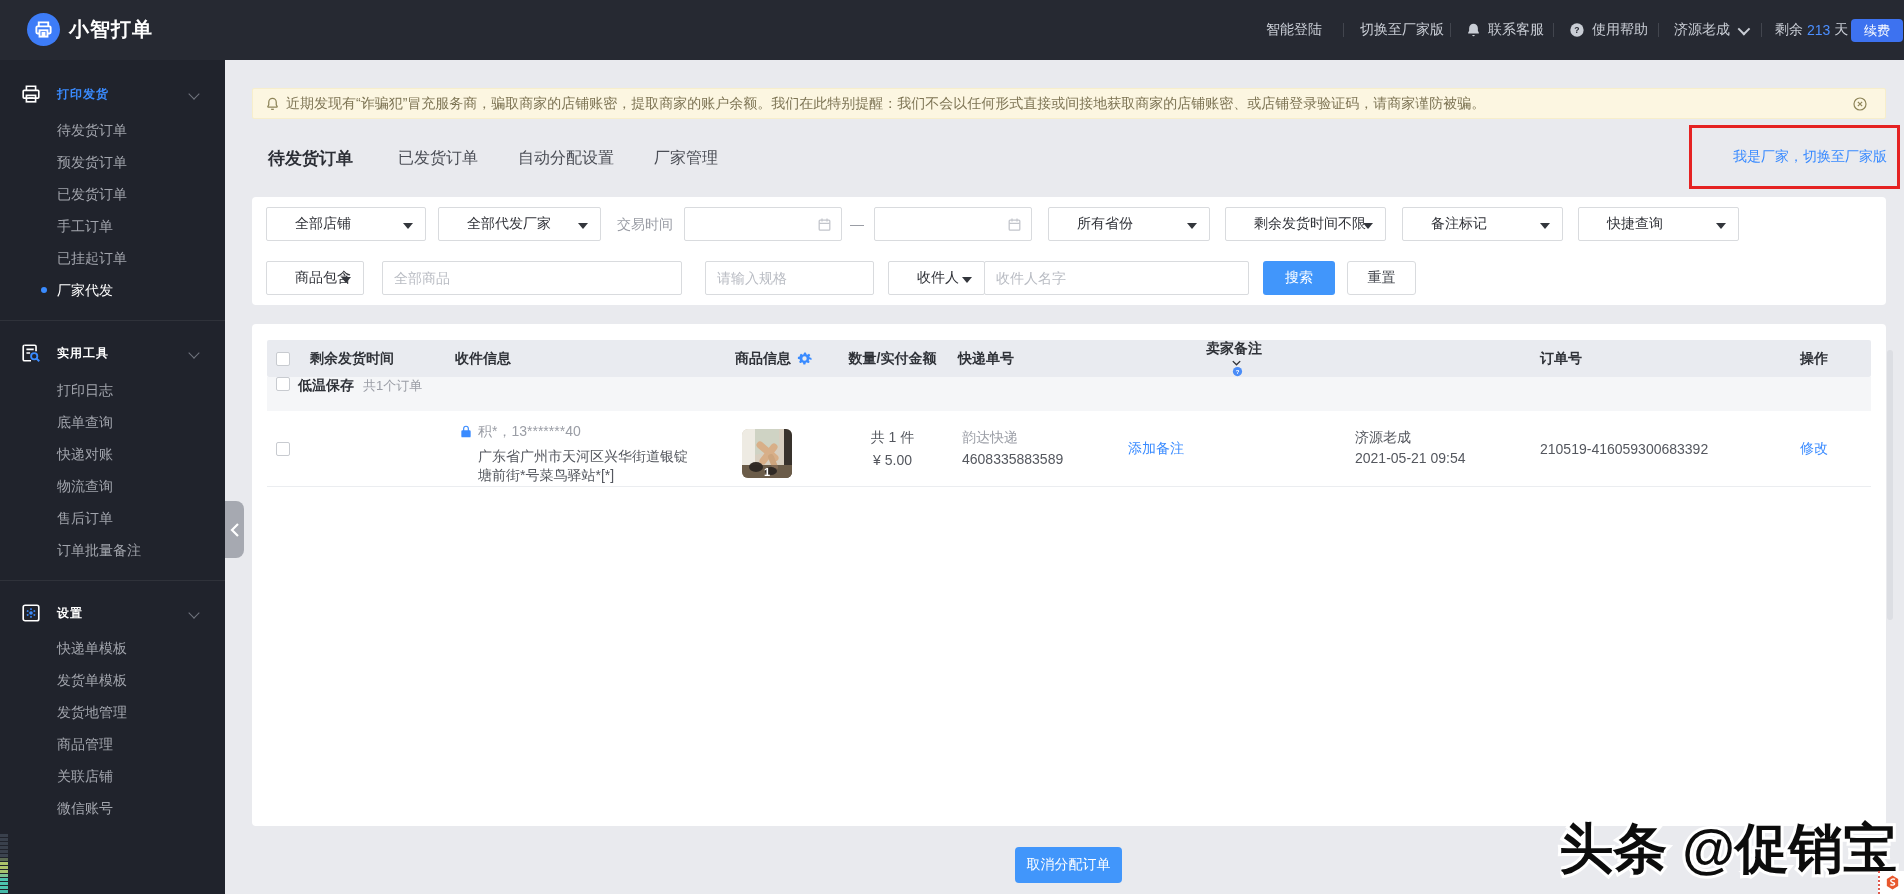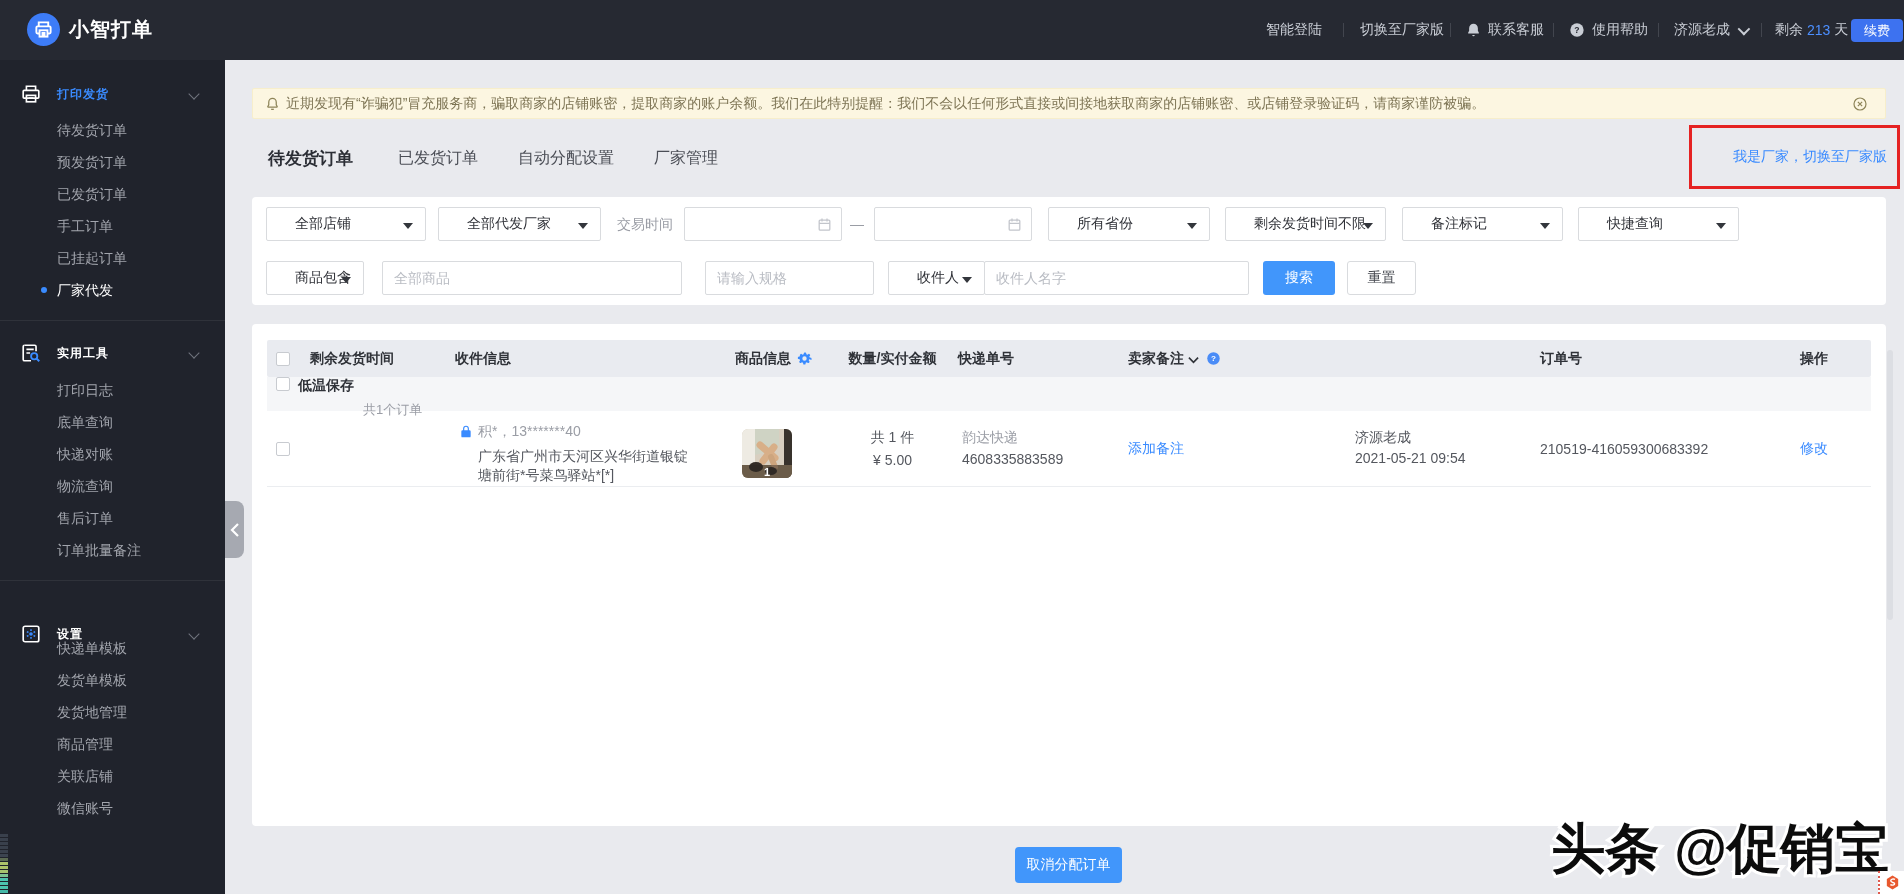--- a/index.html
+++ b/index.html
@@ -73,21 +73,21 @@
   .cell { position:absolute; top:0; height:76px; }
   .link { color:#3a8bff; cursor:pointer; }
   .status-late { color:#f04134; font-size:14px; }
   .g1 { color:#9a9da5; }
   .g2 { color:#54575e; }
 
   
   .cancel-btn { position:absolute; left:1015px; top:847px; width:107px; height:36px; background:#4196fb; color:#fff; border:none; border-radius:4px; font-size:14px; cursor:pointer; font-family:inherit; z-index:5; }
 
   
-  .watermark { position:absolute; right:10px; bottom:7px; z-index:40; pointer-events:none; }
+  .watermark { position:absolute; right:2px; bottom:7px; z-index:40; pointer-events:none; }
   .corner-sticker { position:absolute; right:0; bottom:0; width:26px; height:23px; background:#fff; border-left:2px dotted #e05a4e; z-index:41; display:flex; align-items:center; justify-content:center; }
   .left-stripes { position:absolute; left:0; bottom:0; width:8px; height:60px; z-index:45; display:flex; flex-direction:column; }
   .left-stripes div { width:8px; flex:1; margin-bottom:1px; }
   .page-scrollbar { position:absolute; left:1887px; top:350px; width:6px; height:270px; border-radius:3px; background:#dcdee3; z-index:3; }
 </style>
 </head>
 <body>
 
 <div id="app">
 
@@ -183,21 +183,21 @@
     </div>
     <div class="side-item" style="top:314px;"><span>打印日志</span></div>
     <div class="side-item" style="top:346px;"><span>底单查询</span></div>
     <div class="side-item" style="top:378px;"><span>快递对账</span></div>
     <div class="side-item" style="top:410px;"><span>物流查询</span></div>
     <div class="side-item" style="top:442px;"><span>售后订单</span></div>
     <div class="side-item" style="top:474px;"><span>订单批量备注</span></div>
 
     <div class="side-divider" style="top:520px;"></div>
 
-    <div class="side-section-title" style="top:536px;margin-top:21px;">
+    <div class="side-section-title" style="top:536px;">
       <span class="sicon">
         <svg width="22" height="22" viewBox="0 0 24 24" fill="none">
             <rect x="3.5" y="3.5" width="17" height="17" rx="2" stroke="#ffffff" stroke-width="1.8"></rect>
             <circle cx="12" cy="12" r="2" fill="#3a8bff"></circle>
             <path d="M12 6.8v2M12 15.2v2M7.5 9.4l1.7 1M14.8 13.6l1.7 1M7.5 14.6l1.7-1M14.8 10.4l1.7-1" stroke="#3a8bff" stroke-width="1.7"></path>
           </svg>
       </span>
       <span class="stext">设置</span>
       <span class="schev"></span>
     </div>
@@ -304,38 +304,38 @@
         <div class="th" style="left:33px; width:145px; padding-left:10px;">剩余发货时间</div>
         <div class="th" style="left:178px; width:285px; padding-left:10px;">收件信息</div>
         <div class="th" style="left:463px; width:105px; padding-left:5px;">
           <span>商品信息</span>
           <svg style="margin-left:6px;" width="15" height="15" viewBox="0 0 24 24" fill="#3a8bff">
               <path d="M12 8.5A3.5 3.5 0 1 0 12 15.5 3.5 3.5 0 0 0 12 8.5zm9.4 5.1l-2-.4a7.5 7.5 0 0 1-.7 1.7l1.2 1.7a1 1 0 0 1-.1 1.3l-1.1 1.1a1 1 0 0 1-1.3.1l-1.7-1.2c-.5.3-1.1.5-1.7.7l-.4 2a1 1 0 0 1-1 .8h-1.6a1 1 0 0 1-1-.8l-.4-2a7.5 7.5 0 0 1-1.7-.7l-1.7 1.2a1 1 0 0 1-1.3-.1l-1.1-1.1a1 1 0 0 1-.1-1.3l1.2-1.7a7.5 7.5 0 0 1-.7-1.7l-2-.4a1 1 0 0 1-.8-1v-1.6a1 1 0 0 1 .8-1l2-.4c.2-.6.4-1.2.7-1.7L4.7 7.1a1 1 0 0 1 .1-1.3l1.1-1.1a1 1 0 0 1 1.3-.1l1.7 1.2c.5-.3 1.1-.5 1.7-.7l.4-2a1 1 0 0 1 1-.8h1.6a1 1 0 0 1 1 .8l.4 2c.6.2 1.2.4 1.7.7l1.7-1.2a1 1 0 0 1 1.3.1l1.1 1.1a1 1 0 0 1 .1 1.3l-1.2 1.7c.3.5.5 1.1.7 1.7l2 .4a1 1 0 0 1 .8 1v1.6a1 1 0 0 1-.8 1z"></path>
             </svg>
         </div>
         <div class="th" style="left:568px; width:115px; justify-content:center;">数量/实付金额</div>
         <div class="th" style="left:683px; width:170px; padding-left:8px;">快递单号</div>
-        <div class="th" style="left:853px; width:220px; padding-left:8px;">
+        <div class="th" style="left:853px; width:220px; padding-left:8px;flex-direction:column;">
           <span>卖家备注</span>
           <svg style="margin-left:4px; margin-top:2px;" width="11" height="8" viewBox="0 0 12 8" fill="none" stroke="#2f3238" stroke-width="1.8">
               <path d="M1 1.5L6 6.5L11 1.5"></path>
             </svg>
           <svg style="margin-left:7px;" width="15" height="15" viewBox="0 0 24 24">
               <circle cx="12" cy="12" r="10" fill="#4a8cf7"></circle>
               <text x="12" y="16.5" text-anchor="middle" font-size="13" font-weight="bold" fill="#ffffff">?</text>
             </svg>
         </div>
         <div class="th" style="left:1263px; width:260px; padding-left:10px;">订单号</div>
         <div class="th" style="left:1523px; width:81px; padding-left:10px;">操作</div>
       </div>
 
       <div class="group-row">
         <span class="checkbox" style="margin-left:9px;"></span>
         <span style="margin-left:8px; font-weight:bold; font-size:14px; color:#2f3238;">低温保存</span>
-        <span style="margin-left:9px; font-size:13px; color:#9a9da5;margin-top:24px;">共1个订单</span>
+        <span style="margin-left:9px; font-size:13px; color:#9a9da5;">共1个订单</span>
       </div>
 
       <div class="data-row">
         <div class="cell" style="left:9px; width:24px; display:flex; align-items:center;">
             <span class="checkbox"></span>
           </div>
         <div class="cell" style="left:178px; width:285px;">
           <div style="position:absolute; left:14px; top:13px;">
             <svg width="14" height="15" viewBox="0 0 24 24" fill="#3a8bff">
                 <path d="M12 2a5 5 0 0 0-5 5v3H6a2 2 0 0 0-2 2v8a2 2 0 0 0 2 2h12a2 2 0 0 0 2-2v-8a2 2 0 0 0-2-2h-1V7a5 5 0 0 0-5-5zm-3 8V7a3 3 0 0 1 6 0v3H9z"></path>

